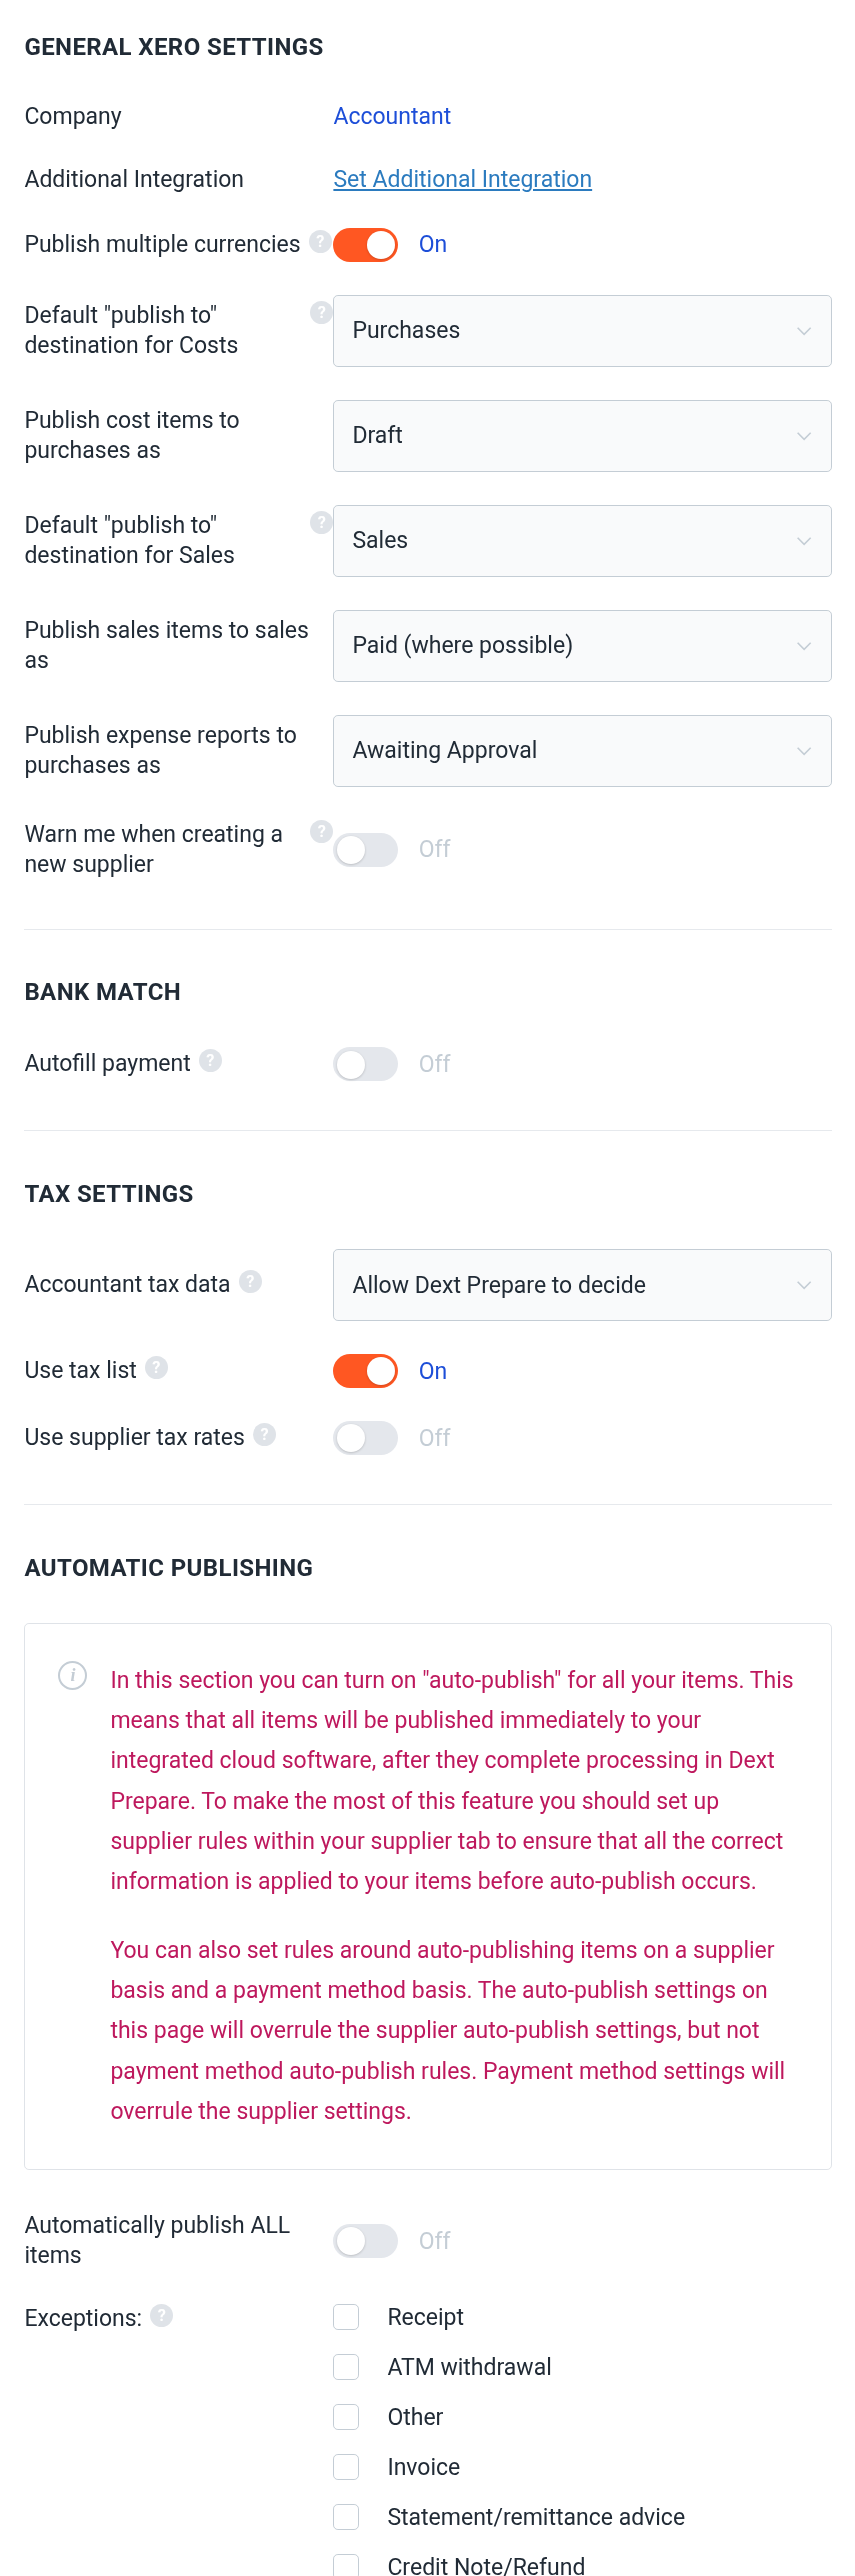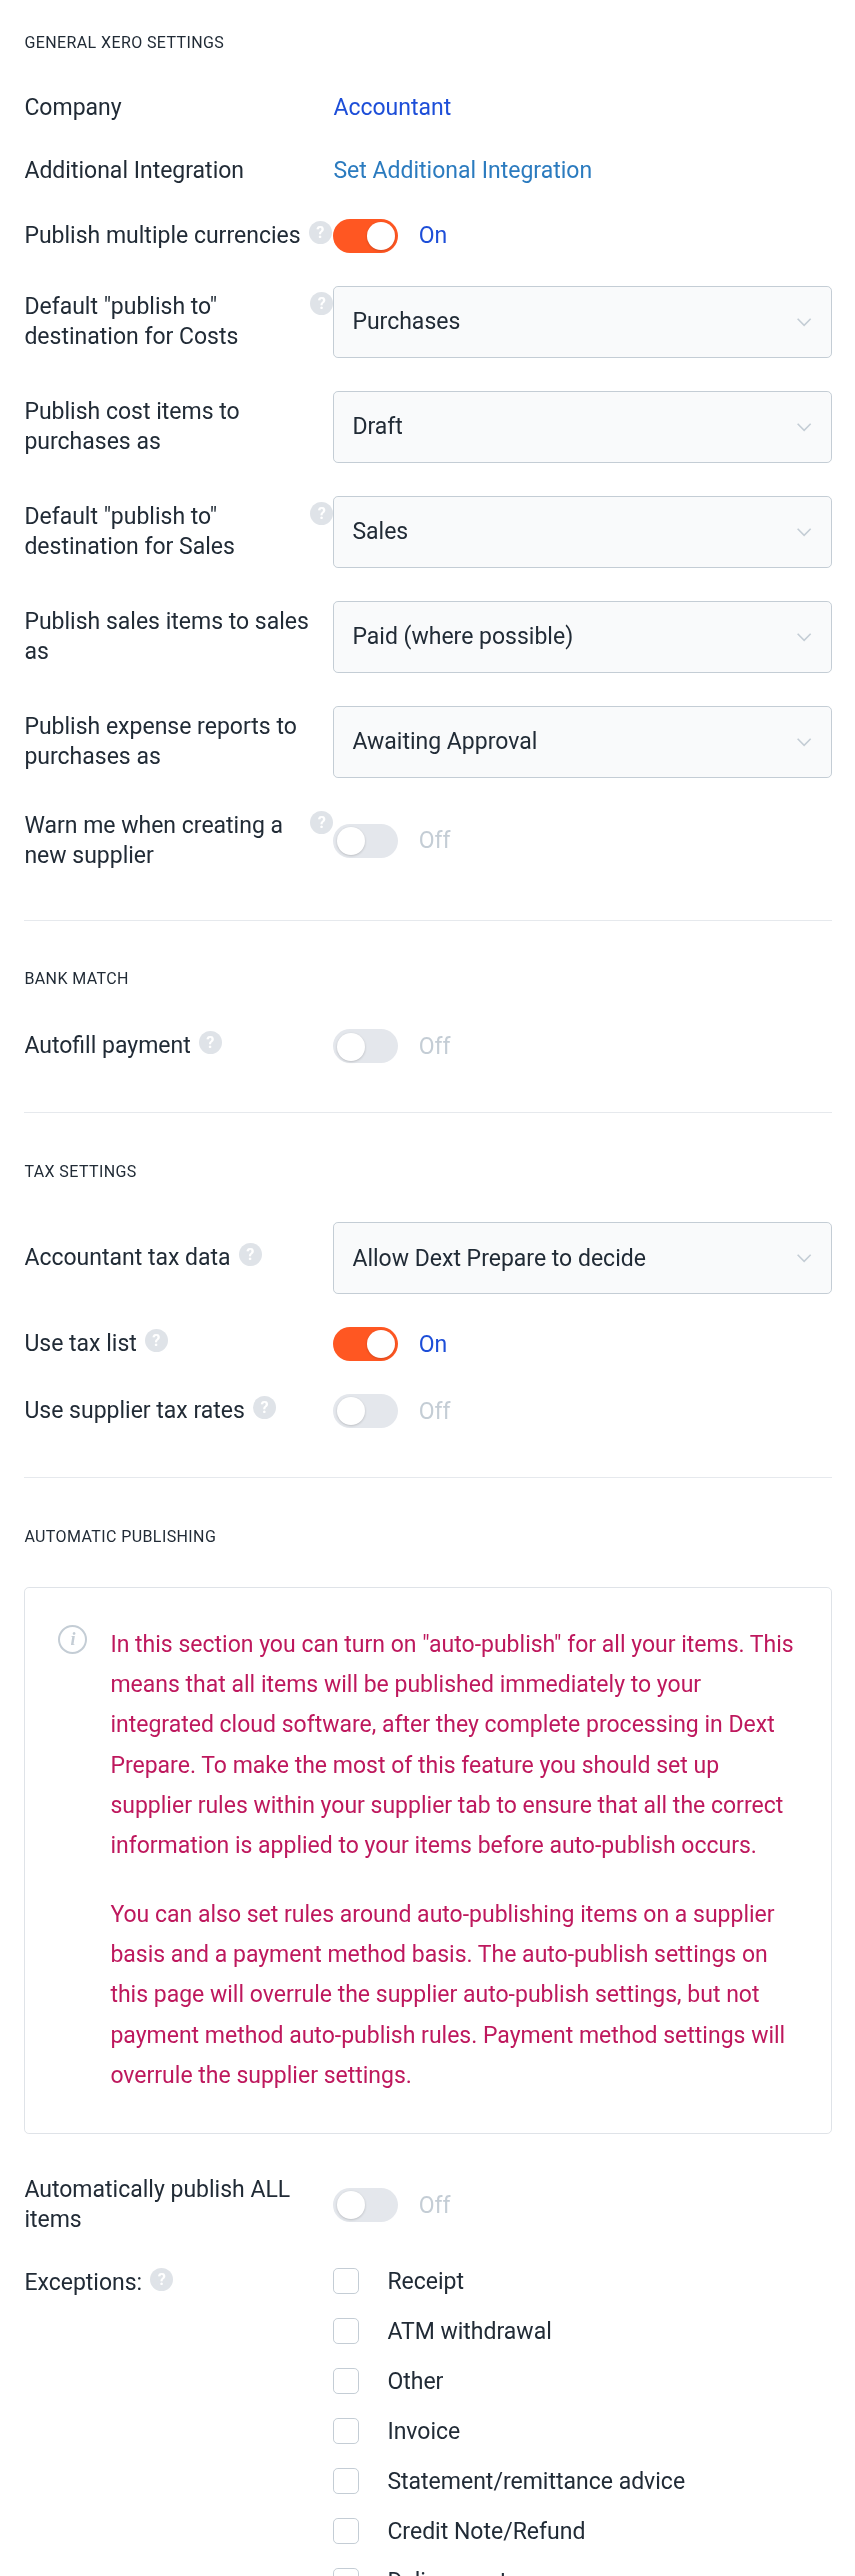--- a/index.html
+++ b/index.html
@@ -9,22 +9,22 @@
 }
 body {
   font-family: -apple-system, BlinkMacSystemFont, "Segoe UI", Roboto, Helvetica, Arial, sans-serif;
   font-size: 23px;
   color: #212b36;
   background: #fff;
   padding: 33px 24.4px;
   width: 856px;
 }
 .section-title {
-  font-size: 16px;
-  font-weight: 400;
+  font-size: 24px;
+  font-weight: 700;
   letter-spacing: 0.4px;
   text-transform: uppercase;
   color: #212b36;
   margin-bottom: 41px;
 }
 .row {
   display: flex;
   align-items: center;
   margin-bottom: 33px;
 }
@@ -42,20 +42,21 @@
 .row-value-col {
   flex: 1;
 }
 .row-static {
   color: #1d4ed8;
   margin-top: 37px;
 }
 .row-link {
   color: #2b7bbf;
   cursor: pointer;
+  text-decoration: underline;
 }
 .help-icon {
   width: 23px;
   height: 23px;
   border-radius: 50%;
   background: #dfe3e8;
   color: #fff;
   font-size: 16.3px;
   font-weight: 700;
   display: inline-flex;

